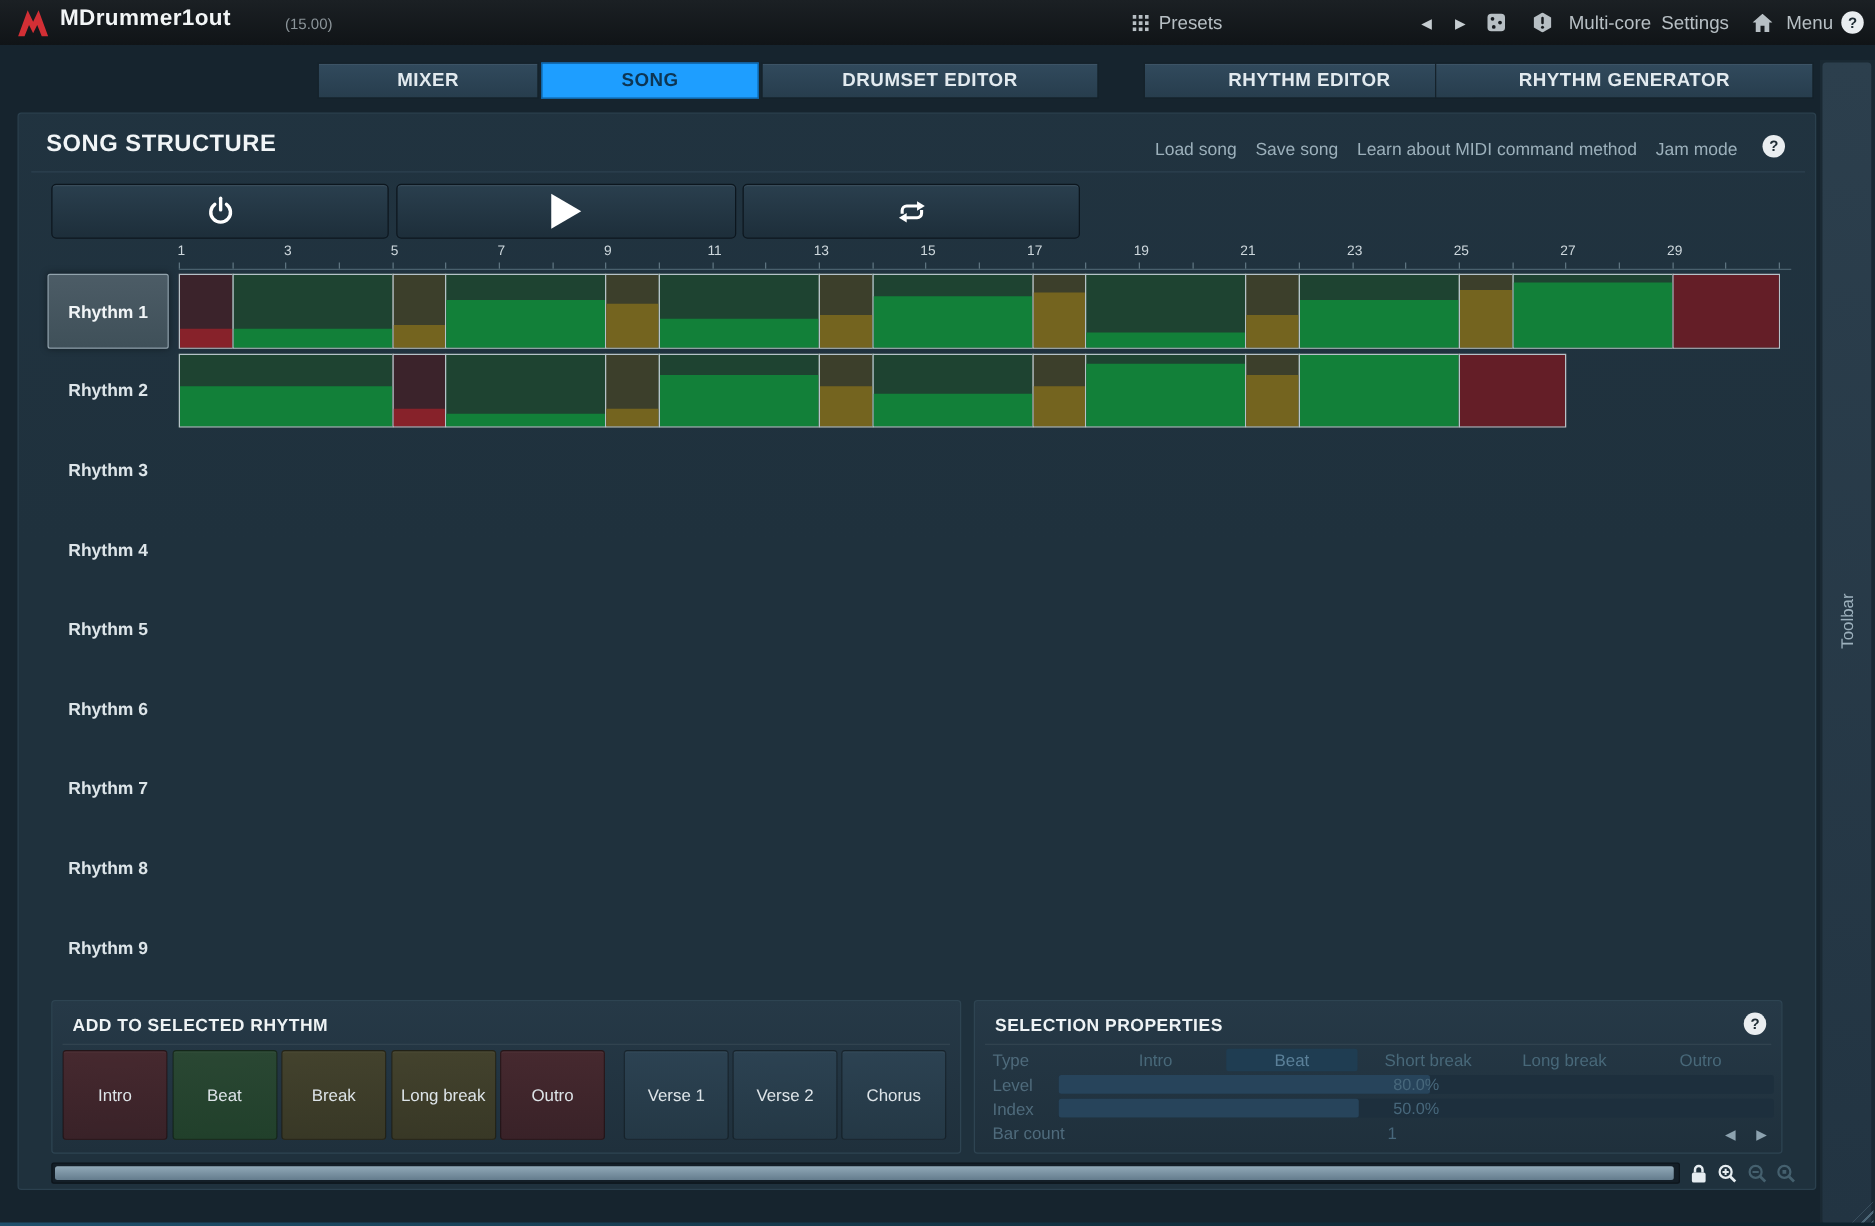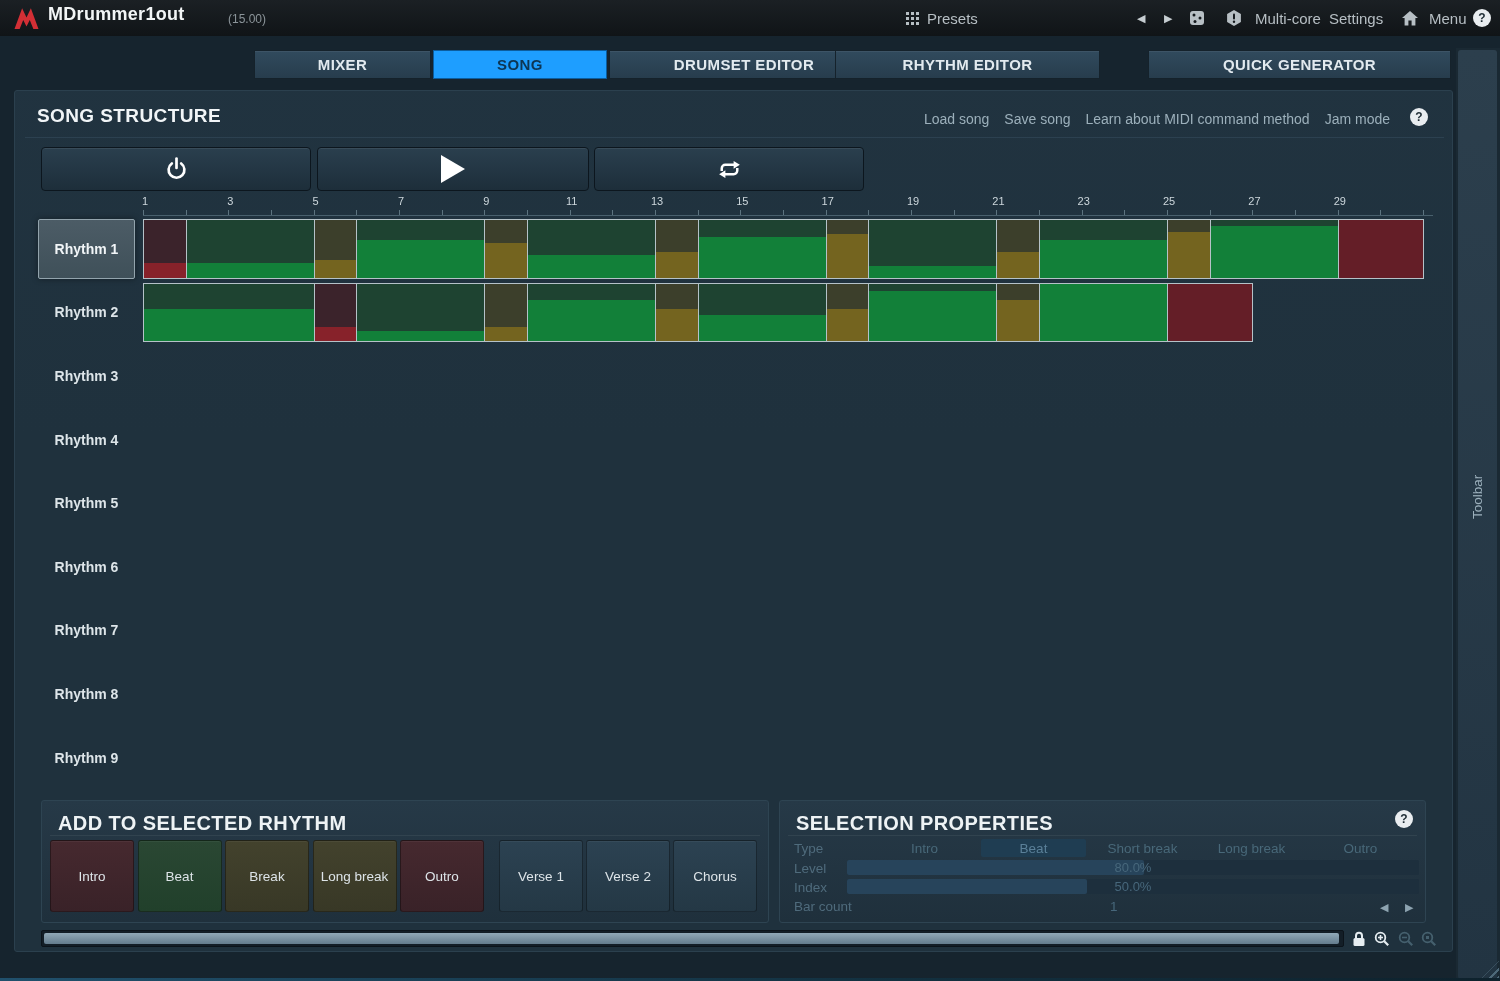--- a/index.html
+++ b/index.html
@@ -55,21 +55,21 @@
   
   .seg { position:absolute; border:1px solid #b5c2c8; cursor:pointer; }
   .seg .fill { position:absolute; left:0; right:0; bottom:0; }
   .seg-beat { background:var(--beat-base); } .seg-beat .fill { background:var(--beat-fill); }
   .seg-break { background:var(--break-base); } .seg-break .fill { background:var(--break-fill); }
   .seg-intro { background:var(--intro-base); } .seg-intro .fill { background:var(--intro-fill); }
   .seg-outro { background:var(--outro-base); } .seg-outro .fill { background:var(--outro-fill); }
   
   .subpanel { position:absolute; top:709px; height:123px; background:linear-gradient(#263947,#1f303c);
     border:1px solid #2e4452; border-radius:3px; }
-  .subpanel-title { position:absolute; left:16px; top:11px; font-size:20px; font-weight:bold; color:#eef3f5; letter-spacing:.4px; }
+  .subpanel-title { position:absolute; left:16px; top:11px; font-size:14px; font-weight:bold; color:#eef3f5; letter-spacing:.4px; }
   .subpanel-sep { position:absolute; left:8px; top:34px; right:8px; height:1px; background:#31434f; }
   .part-btn { position:absolute; top:39px; width:84px; height:72px; border-radius:3px; cursor:pointer;
     display:flex; align-items:center; justify-content:center; font-size:13.5px; color:#dde4e8;
     border:1px solid rgba(0,0,0,.38); box-shadow:inset 0 1px 0 rgba(255,255,255,.05); }
   .pb-intro, .pb-outro { background:linear-gradient(#46292f,#392228); }
   .pb-beat { background:linear-gradient(#2a4733,#21402b); }
   .pb-break { background:linear-gradient(#43422d,#383826); }
   .pb-part { background:linear-gradient(#2c4252,#243845); }
   
   .sp-label { position:absolute; left:14px; font-size:13.5px; color:#4f6b7c; }
@@ -173,22 +173,22 @@
       </div>
     <div class="tb-item" style="left:1473px;">
       <span class="help-circle">?</span>
     </div>
   </div>
 
   <div id="tabbar">
       <div class="tab" style="left: 240px; width: 177px;">MIXER</div>
       <div class="tab active" style="left: 419px; width: 174px;">SONG</div>
       <div class="tab" style="left: 595px; width: 270px;">DRUMSET EDITOR</div>
-      <div class="tab" style="left: 821px; width: 265px;">RHYTHM EDITOR</div>
-      <div class="tab" style="left: 1134px; width: 303px;">QUICK GENERATOR</div>
+      <div class="tab" style="left: 901px; width: 265px;">RHYTHM EDITOR</div>
+      <div class="tab" style="left: 1134px; width: 303px;">RHYTHM GENERATOR</div>
     </div>
 
   <div class="panel">
     <div class="panel-title">SONG STRUCTURE</div>
     <div id="header-links">
         <span>Load song</span>
         <span>Save song</span>
         <span>Learn about MIDI command method</span>
         <span>Jam mode</span>
       </div>

